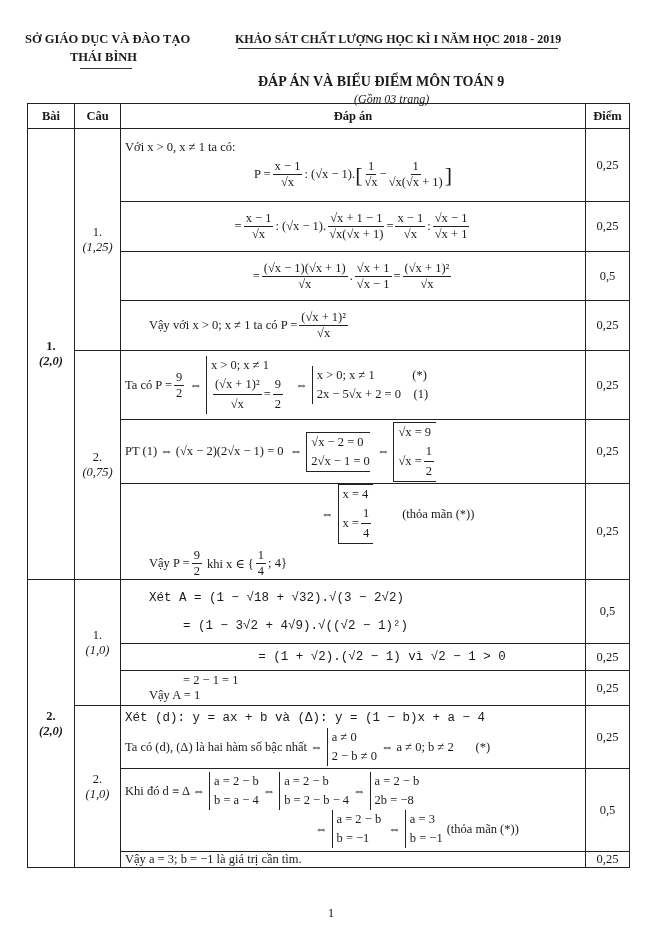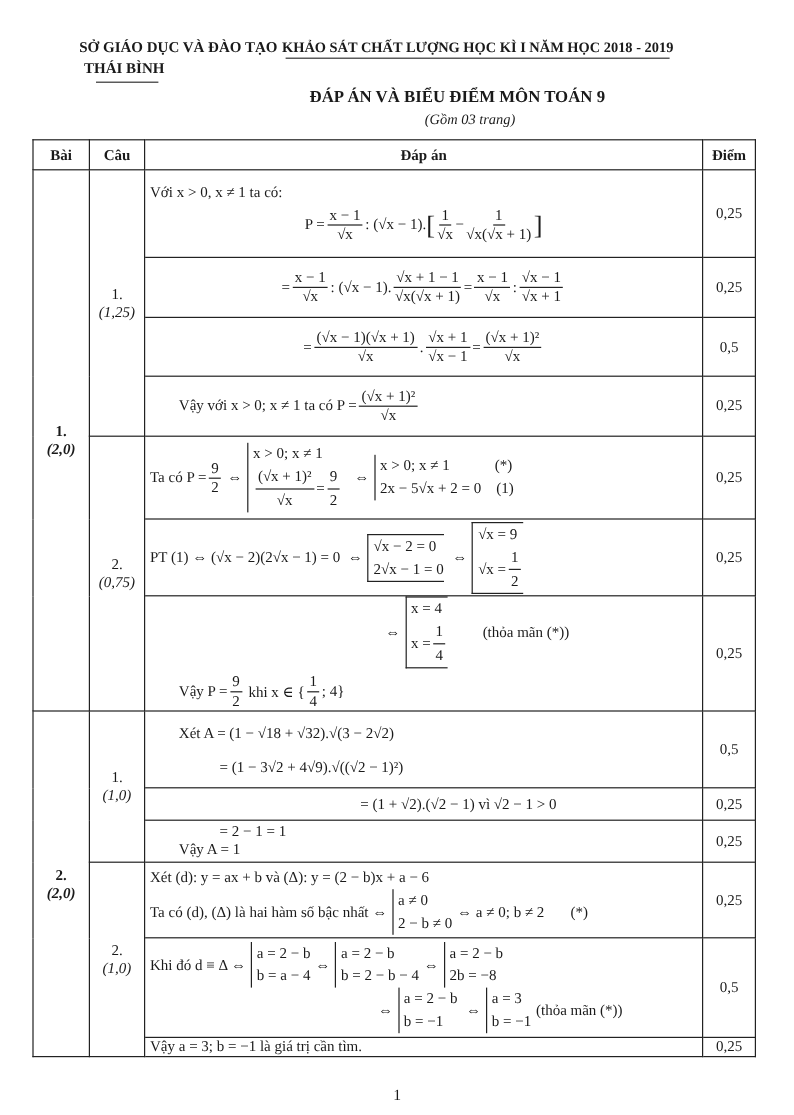--- a/index.html
+++ b/index.html
@@ -1,38 +1,38 @@
 <!DOCTYPE html>
 <html><head>
 <meta charset="utf-8">
 <style>
   html,body{margin:0;padding:0;background:#fff;}
   body{width:662px;height:929px;position:relative;overflow:hidden;font-family:"Liberation Serif","DejaVu Serif",serif;color:#1a1a1a;}
   .hdr{position:absolute;font-weight:bold;font-size:12.5px;white-space:nowrap;}
   .ul{position:absolute;height:1px;background:#333;}
-  table{position:absolute;left:27px;top:116px;width:602px;border-collapse:collapse;table-layout:fixed;font-size:12.5px;}
+  table{position:absolute;left:27px;top:103px;width:602px;border-collapse:collapse;table-layout:fixed;font-size:12.5px;}
   td,th{border:1.5px solid #222;padding:0 4px;vertical-align:middle;}
   th{height:24px;font-weight:bold;text-align:center;}
   .score{text-align:center;}
   .bai,.cau{text-align:center;}
   .bai b{display:block;}
   .it{font-style:italic;}
   .math{display:flex;align-items:center;flex-wrap:nowrap;white-space:nowrap;}
   .frac{display:inline-flex;flex-direction:column;align-items:center;vertical-align:middle;margin:0 2px;}
   .frac>span:first-child{border-bottom:1px solid #222;padding:0 2px;text-align:right;}
   .sys{display:inline-block;border-left:1.5px solid #222;padding-left:4px;margin:0 4px;line-height:19px;vertical-align:middle;}
   .br{border-left:1.5px solid #222;border-top:1.5px solid #222;border-bottom:1.5px solid #222;padding-left:4px;}
   .center{justify-content:center;}
-  .line{line-height:20px;}
+  .line{line-height:20px;font-family:Liberation Mono, monospace;}
   .pagenum{position:absolute;left:0;width:662px;top:905px;text-align:center;font-size:13px;}
 </style>
 </head>
 <body>
 
-<div class="hdr" style="left:25px;top:32px;margin-left:41px;">SỞ GIÁO DỤC VÀ ĐÀO TẠO</div>
+<div class="hdr" style="left:25px;top:32px;">SỞ GIÁO DỤC VÀ ĐÀO TẠO</div>
 <div class="hdr" style="left:70px;top:50px;">THÁI BÌNH</div>
 <div class="ul" style="left:80px;top:68px;width:52px;"></div>
 <div class="hdr" style="left:235px;top:32px;font-size:12px;">KHẢO SÁT CHẤT LƯỢNG HỌC KÌ I NĂM HỌC 2018 - 2019</div>
 <div class="ul" style="left:238px;top:48px;width:320px;"></div>
 <div class="hdr" style="left:258px;top:74px;font-size:14px;">ĐÁP ÁN VÀ BIỂU ĐIỂM MÔN TOÁN 9</div>
 <div class="hdr" style="left:354px;top:92px;font-weight:normal;font-style:italic;font-size:12px;">(Gồm 03 trang)</div>
 
 <table>
   <colgroup>
       <col style="width:47px">
@@ -272,21 +272,21 @@
     </td>
     <td class="score">0,25</td>
   </tr>
 
   <tr style="height:63px;">
     <td class="cau" rowspan="3">
       <div>2.</div>
       <div class="it">(1,0)</div>
     </td>
     <td>
-      <div class="line">Xét (d):  y = ax + b  và (Δ):  y = (2 − b)x + a − 6</div>
+      <div class="line">Xét (d):  y = ax + b  và (Δ):  y = (1 − b)x + a − 4</div>
       <div class="math">
         <span>Ta có (d), (Δ) là hai hàm số bậc nhất ⇔</span>
         <span class="sys">
               <div>a ≠ 0</div>
               <div>2 − b ≠ 0</div>
             </span>
         <span>⇔ a ≠ 0; b ≠ 2</span>&nbsp;&nbsp;&nbsp;&nbsp;&nbsp;&nbsp;&nbsp;
         <span>(*)</span>
       </div>
     </td>

